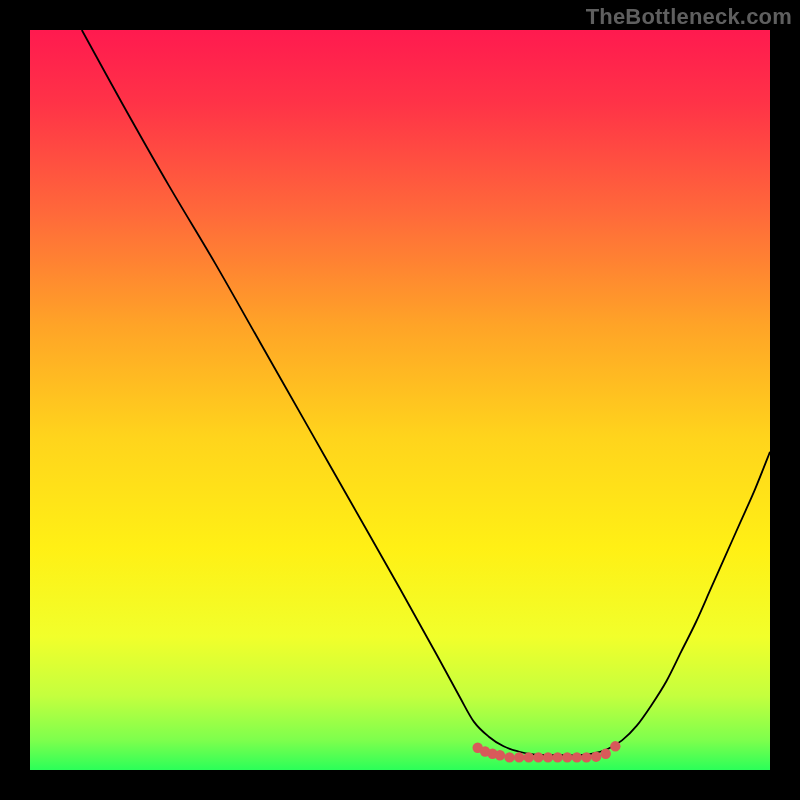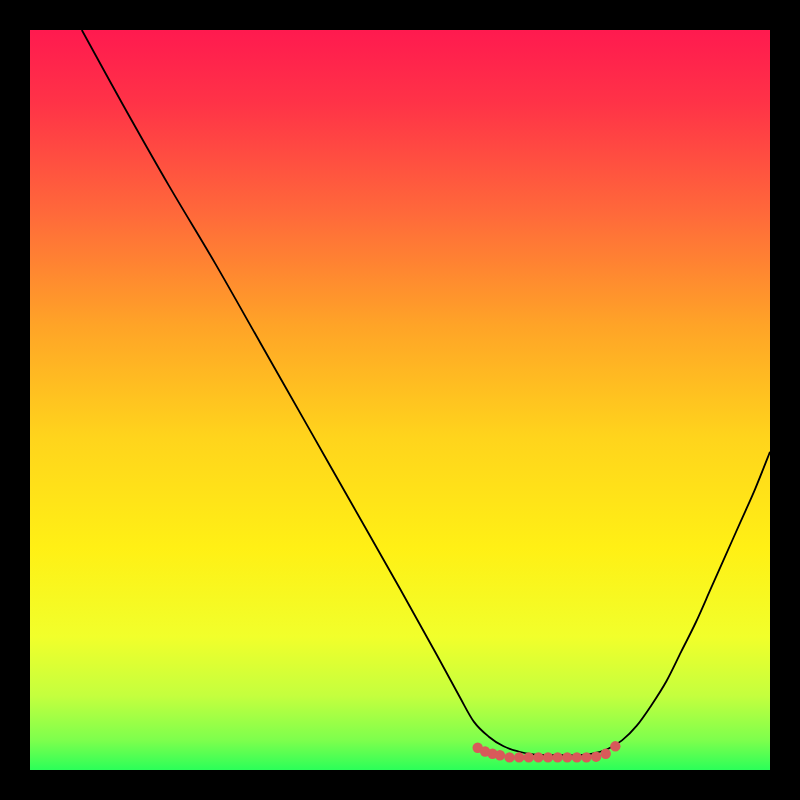--- a/index.html
+++ b/index.html
@@ -68,13 +68,14 @@
           <circle cx="527.62" cy="727.42" r="5.2" fill="#d85a5a"></circle>
           <circle cx="537.24" cy="727.42" r="5.2" fill="#d85a5a"></circle>
           <circle cx="546.86" cy="727.42" r="5.2" fill="#d85a5a"></circle>
           <circle cx="556.48" cy="727.42" r="5.2" fill="#d85a5a"></circle>
           <circle cx="566.10" cy="726.68" r="5.2" fill="#d85a5a"></circle>
           <circle cx="575.72" cy="723.72" r="5.2" fill="#d85a5a"></circle>
           <circle cx="585.34" cy="716.32" r="5.2" fill="#d85a5a"></circle>
         </g>
     </svg>
   </div>
+  <div class="watermark">TheBottleneck.com</div>
 </div>
 
 </body></html>

